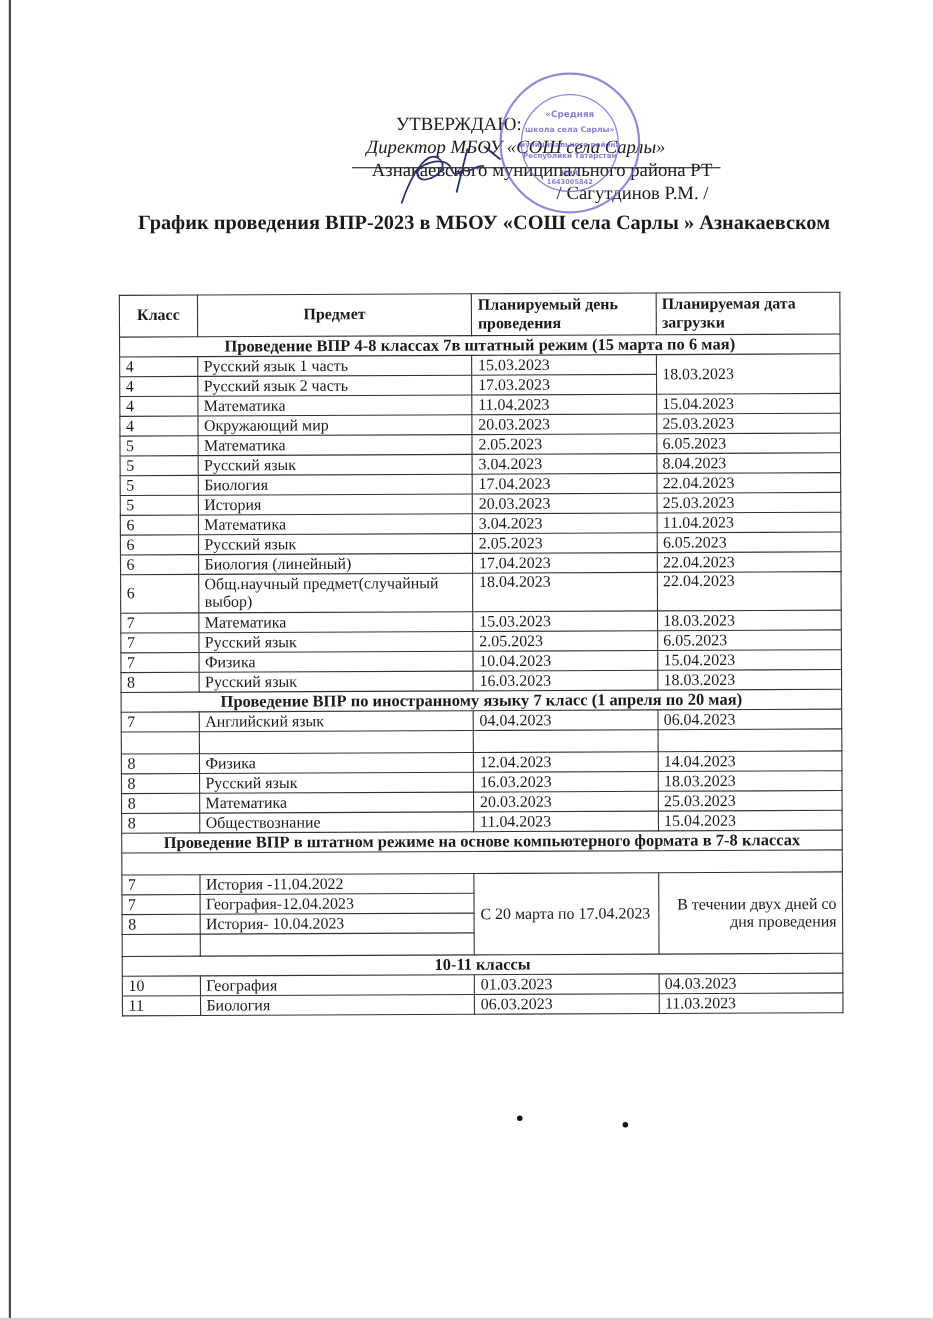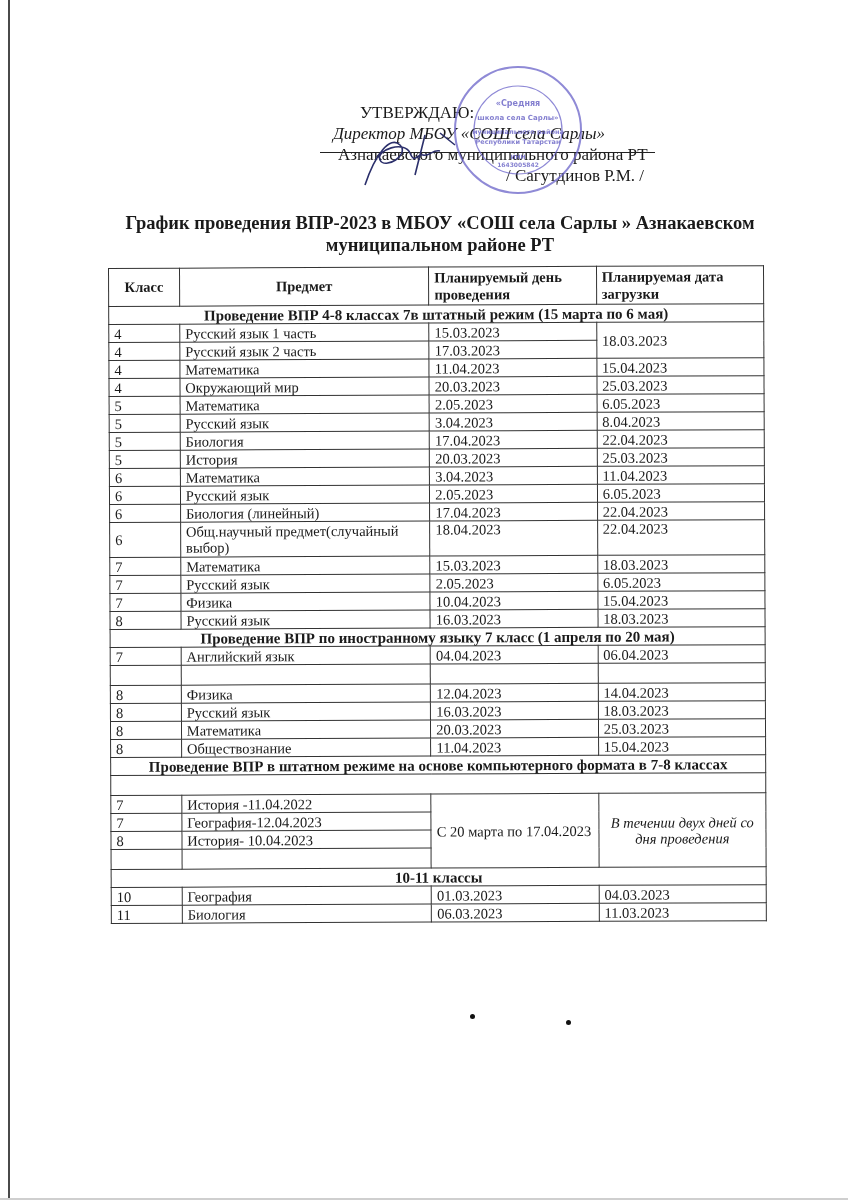--- a/index.html
+++ b/index.html
@@ -13,33 +13,33 @@
   .approve { position: absolute; left: 330px; top: 58px; font-size: 17px; line-height: 21px; margin-top: 44px; }
   .approve .l1 { padding-left: 30px; }
   .approve .l2 { padding-left: 3px; font-style: italic; }
   .approve .l3 { padding-left: 8px; }
   .approve .l4 { padding-left: 176px; }
   .sig-line { position: absolute; left: 320px; top: 152px; width: 335px; height: 1px; background: #222; }
   .signature { position: absolute; left: 355px; top: 125px; }
   .stamp { position: absolute; left: 452px; top: 64px; width: 132px; height: 132px; opacity: .75; }
 
   .doc-title { position: absolute; left: 60px; top: 192px; width: 760px; text-align: center;
-    font-weight: bold; font-size: 18.5px; line-height: 22px; margin-top: 20px; }
+    font-weight: bold; font-size: 18.5px; line-height: 22px; }
 
   table.sched { position: absolute; left: 108px; top: 268px; width: 656px; border-collapse: collapse;
     font-size: 14.5px; transform: rotate(-0.25deg); transform-origin: left top; }
   table.sched td, table.sched th { border: 1px solid #333; padding: 0 5px; line-height: 16px; height: 17px; }
   table.sched th { font-weight: bold; font-size: 14.5px; height: 37px; line-height: 17px; }
   .c-class { width: 58px; }
   .c-subj { width: 232px; text-align: left; }
   .c-day { width: 152px; text-align: left; }
   .c-load { width: 152px; text-align: left; }
   td.section { font-weight: bold; text-align: center; font-size: 15px; }
   td.multi { vertical-align: middle; }
-  td.note { text-align: center; line-height: 19px; font-style: italic; }
+  td.note { text-align: right; line-height: 19px; }
   .tall { height: 34px !important; }
   .spacer { height: 19px !important; }
   .dot { position: absolute; width: 5px; height: 5px; background: #111; border-radius: 50%; }
 </style>
 </head>
 <body>
 
 <div class="page-edge"></div>
 <div class="page-edge-b"></div>
 
@@ -60,21 +60,20 @@
   <text x="66" y="42" text-anchor="middle" font-size="8" fill="#5b55c0" font-family="DejaVu Sans, sans-serif" font-weight="bold">«Средняя</text>
   <text x="66" y="56" text-anchor="middle" font-size="7" fill="#5b55c0" font-family="DejaVu Sans, sans-serif" font-weight="bold">школа села Сарлы»</text>
   <text x="66" y="70" text-anchor="middle" font-size="6.5" fill="#5b55c0" font-family="DejaVu Sans, sans-serif" font-weight="bold">муниципального района</text>
   <text x="66" y="80" text-anchor="middle" font-size="6.5" fill="#5b55c0" font-family="DejaVu Sans, sans-serif" font-weight="bold">Республики Татарстан</text>
   <text x="66" y="95" text-anchor="middle" font-size="6" fill="#5b55c0" font-family="DejaVu Sans, sans-serif" font-weight="bold">ИНН</text>
   <text x="66" y="103" text-anchor="middle" font-size="6" fill="#5b55c0" font-family="DejaVu Sans, sans-serif" font-weight="bold">1643005842</text>
 </svg>
 
 <div class="doc-title">
   <div>График проведения ВПР-2023 в МБОУ «СОШ села Сарлы » Азнакаевском</div>
-  <div>муниципальном районе РТ</div>
 </div>
 
 <table class="sched">
   <thead>
     <tr>
       <th class="c-class">Класс</th>
       <th class="c-subj" style="text-align:center">Предмет</th>
       <th class="c-day">Планируемый день проведения</th>
       <th class="c-load">Планируемая дата загрузки</th>
     </tr>

